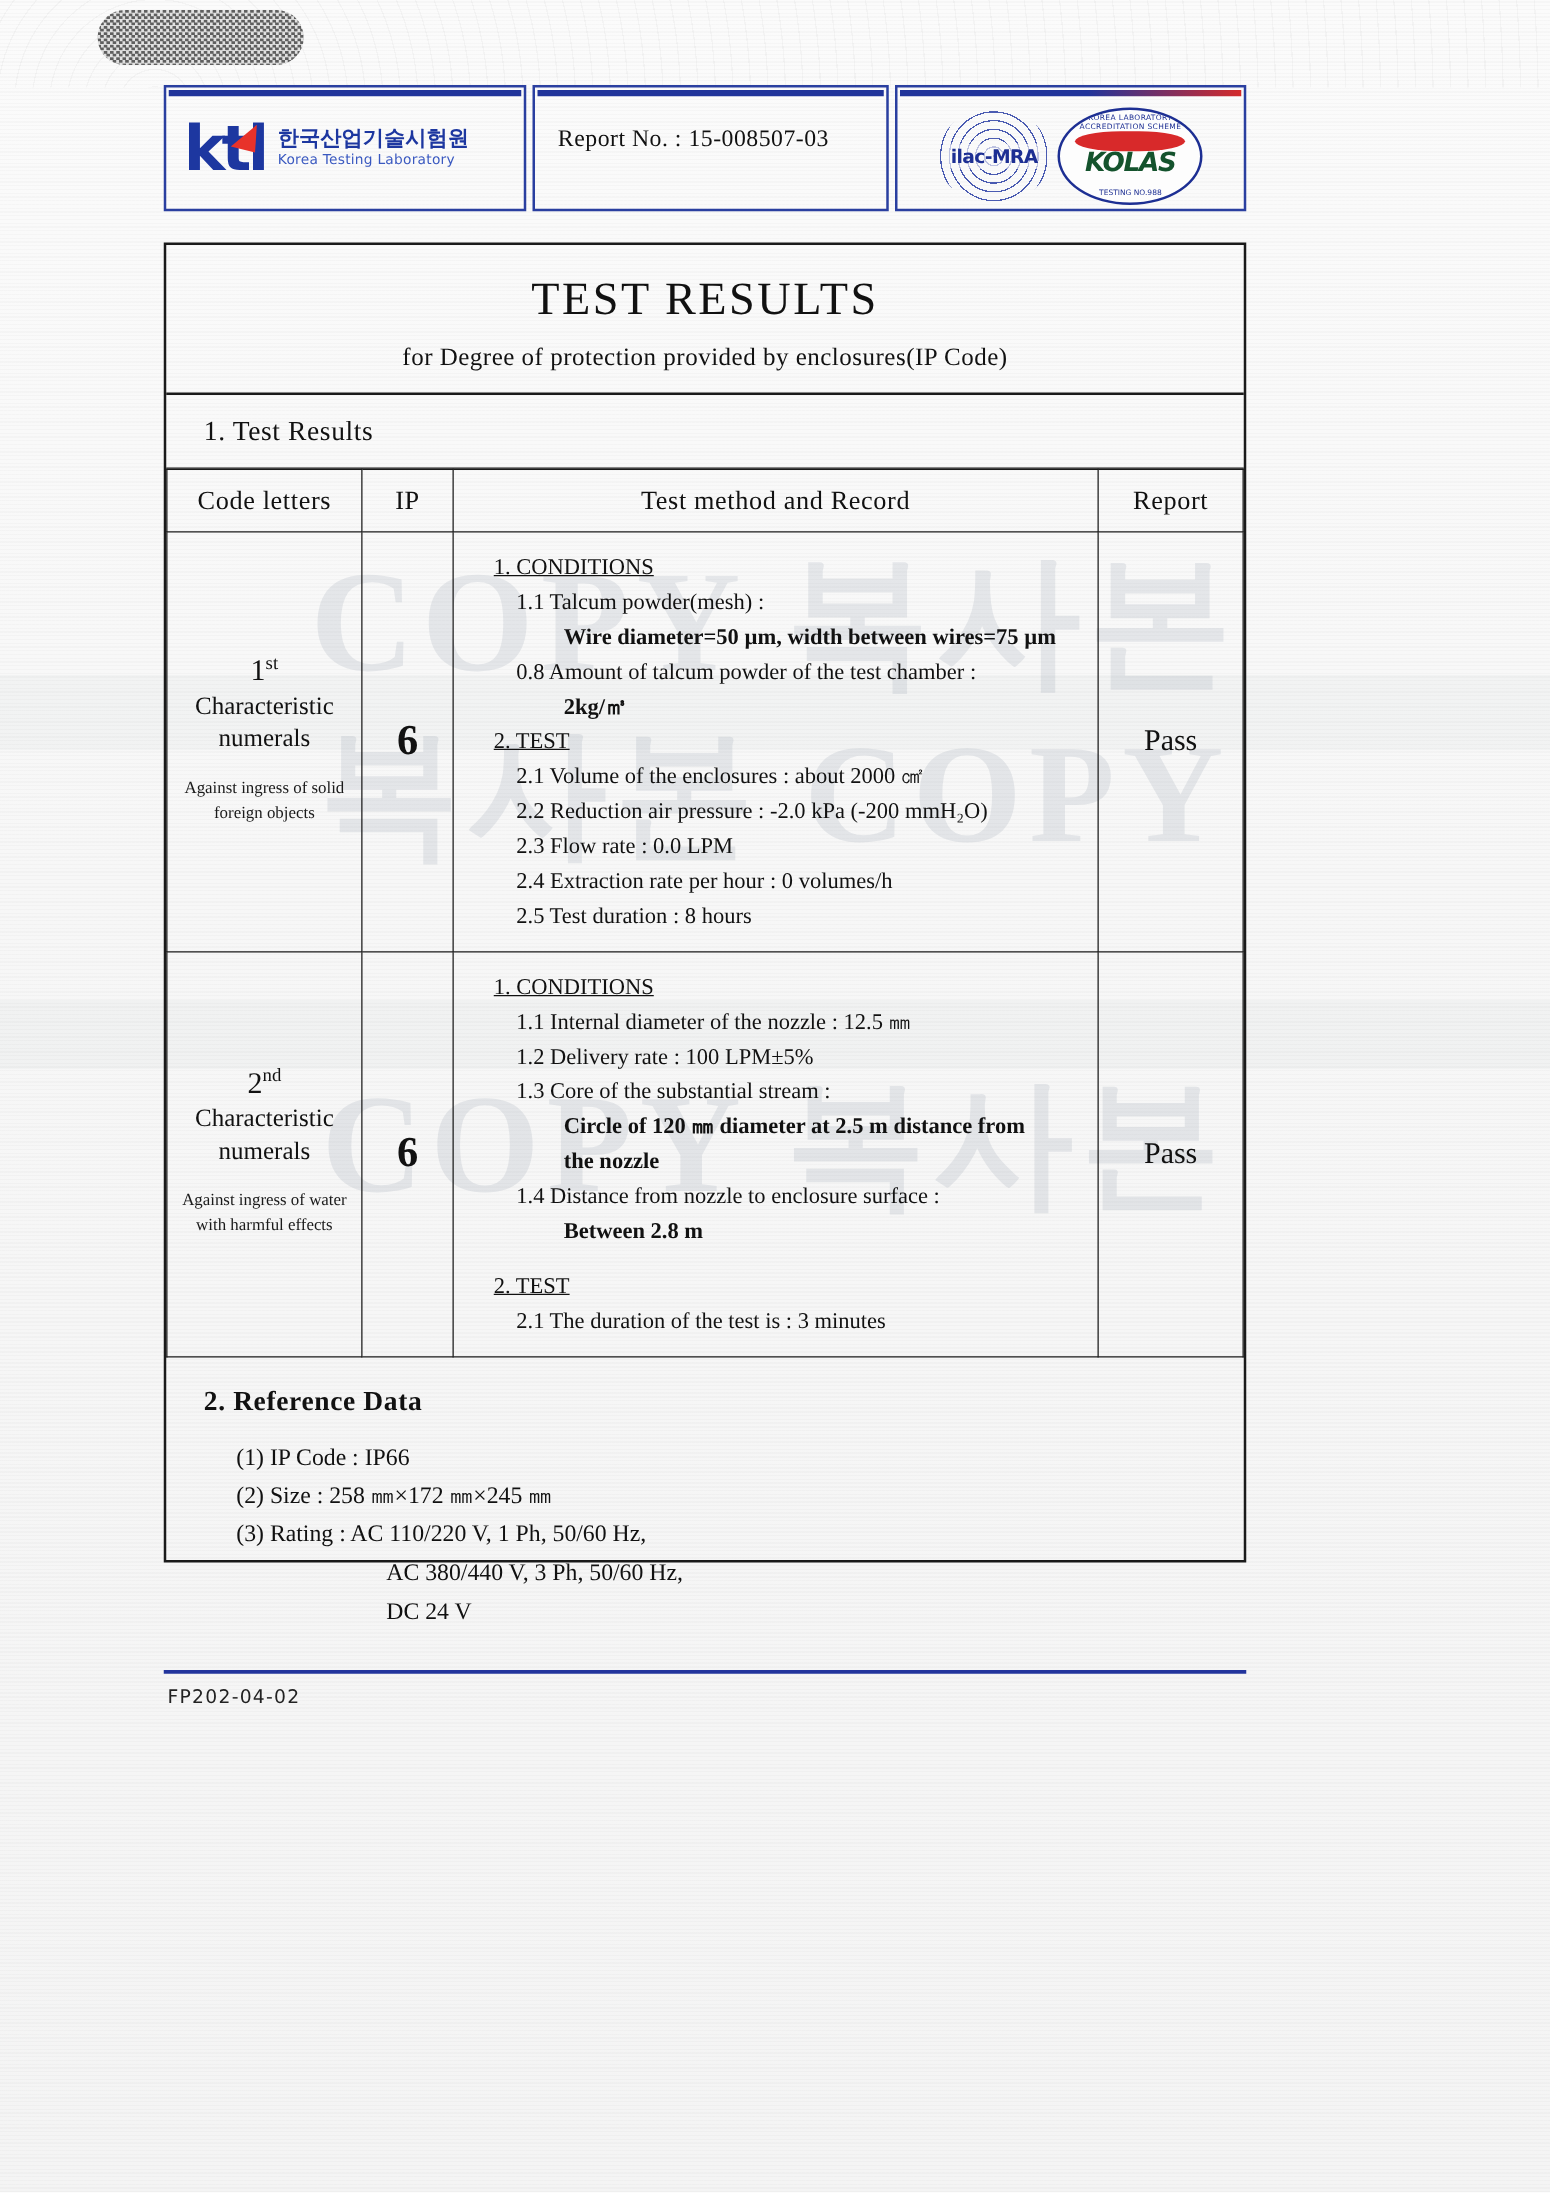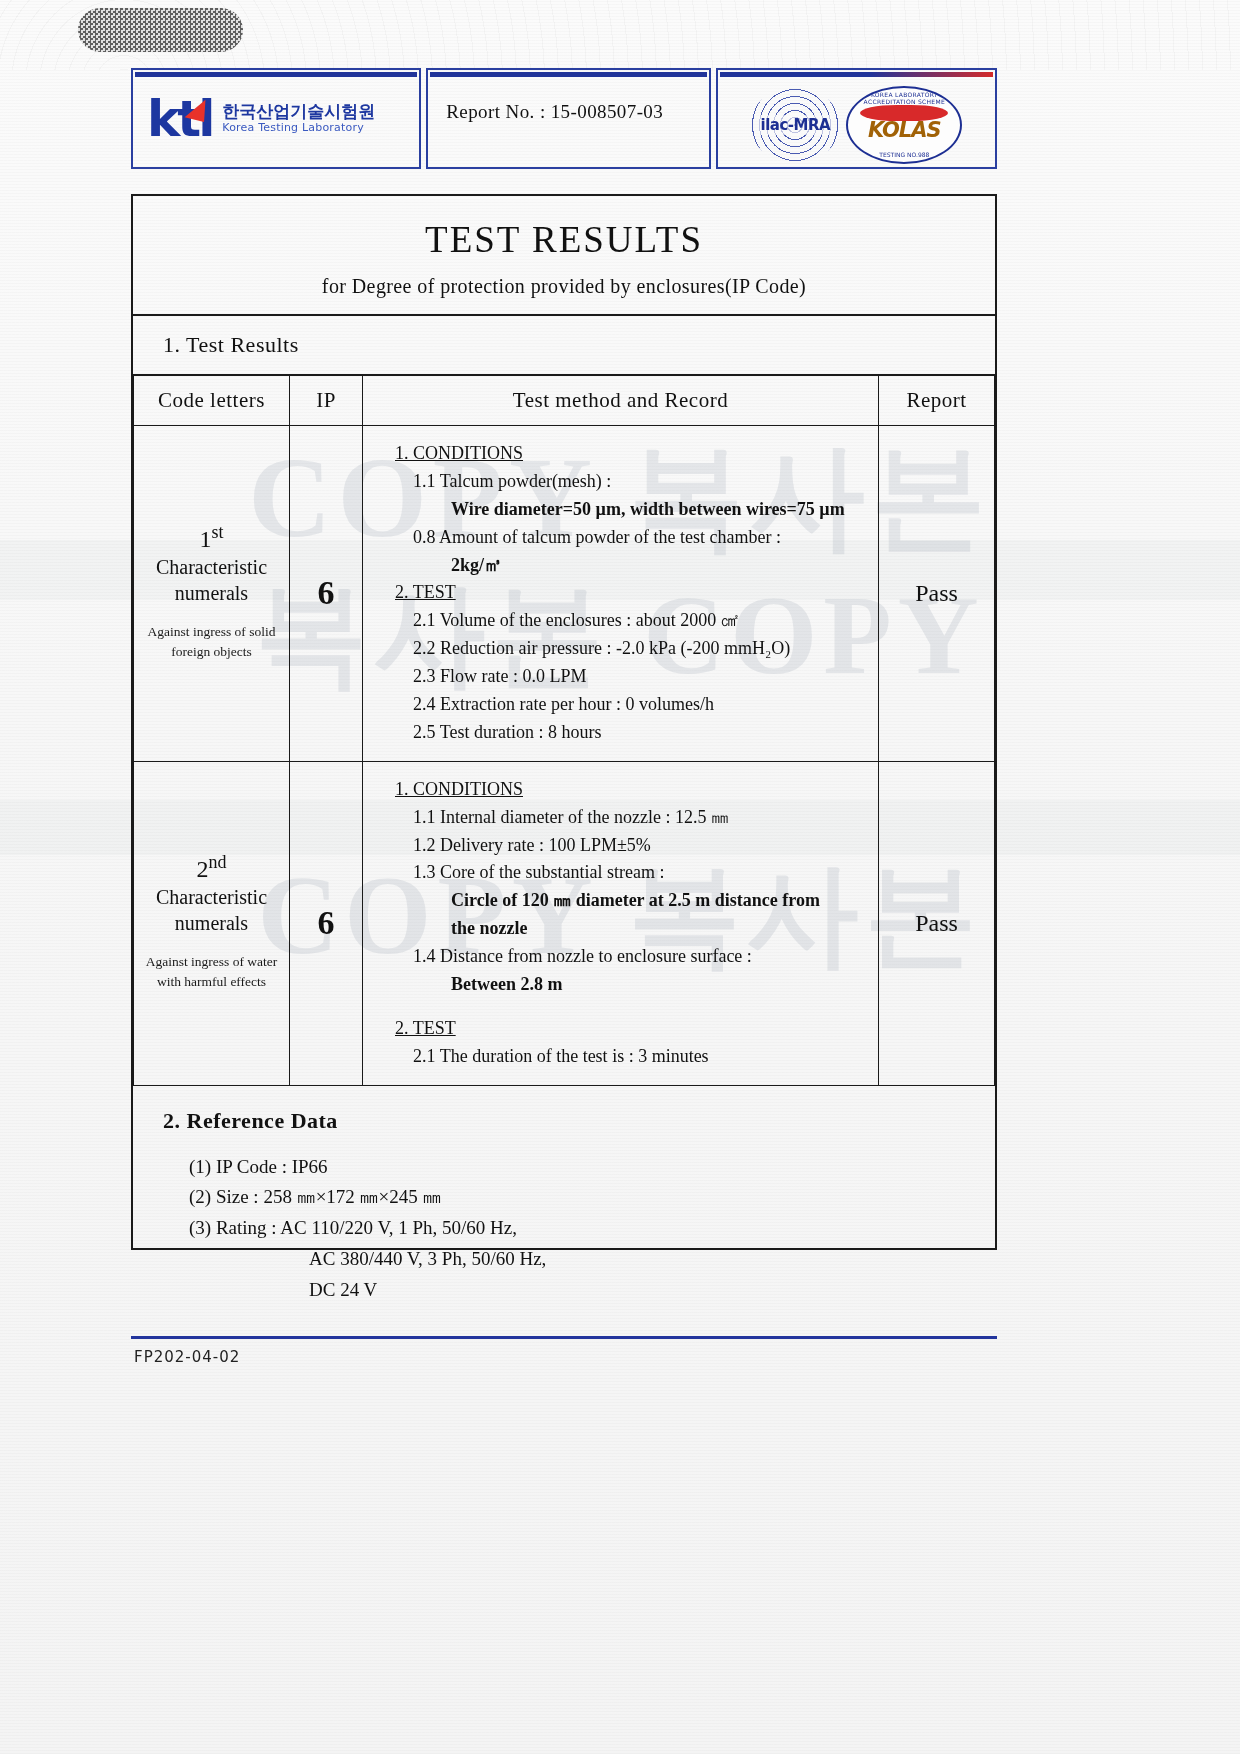--- a/index.html
+++ b/index.html
@@ -170,21 +170,21 @@
   .kolas .redband {
     position: absolute; top: 17px; left: 12px; right: 12px; height: 16px;
     background: #d8292a;
     border-radius: 50%/60%;
   }
   .kolas .kname {
     position: absolute; top: 30px; left: 0; right: 0;
     text-align: center;
     font-family: "DejaVu Sans", sans-serif;
     font-weight: 900; font-style: italic;
-    font-size: 21px; color: #a16207;
+    font-size: 21px; color: #14532d;
     letter-spacing: -1px;
   }
   .kolas .arc-bot {
     position: absolute; bottom: 4px; left: 0; right: 0;
     text-align: center;
     font-family: "DejaVu Sans", sans-serif;
     font-size: 6px; color: #1d2f93;
   }
 
   
@@ -240,21 +240,21 @@
   .col-res  { width: 115px; }
 
   td.code-cell {
     text-align: center;
     padding: 8px 6px 12px;
   }
   .char-ord {
     font-size: 24px;
     line-height: 1.25;
   }
-  .char-ord sup { font-size: 18px; }
+  .char-ord sup { font-size: 15px; }
   .char-line { font-size: 20px; line-height: 1.3; }
   .char-note {
     margin-top: 16px;
     font-size: 13.5px;
     line-height: 1.5;
     text-align: center;
     color: #1a1a1a;
   }
   td.ip-cell {
     text-align: center;

